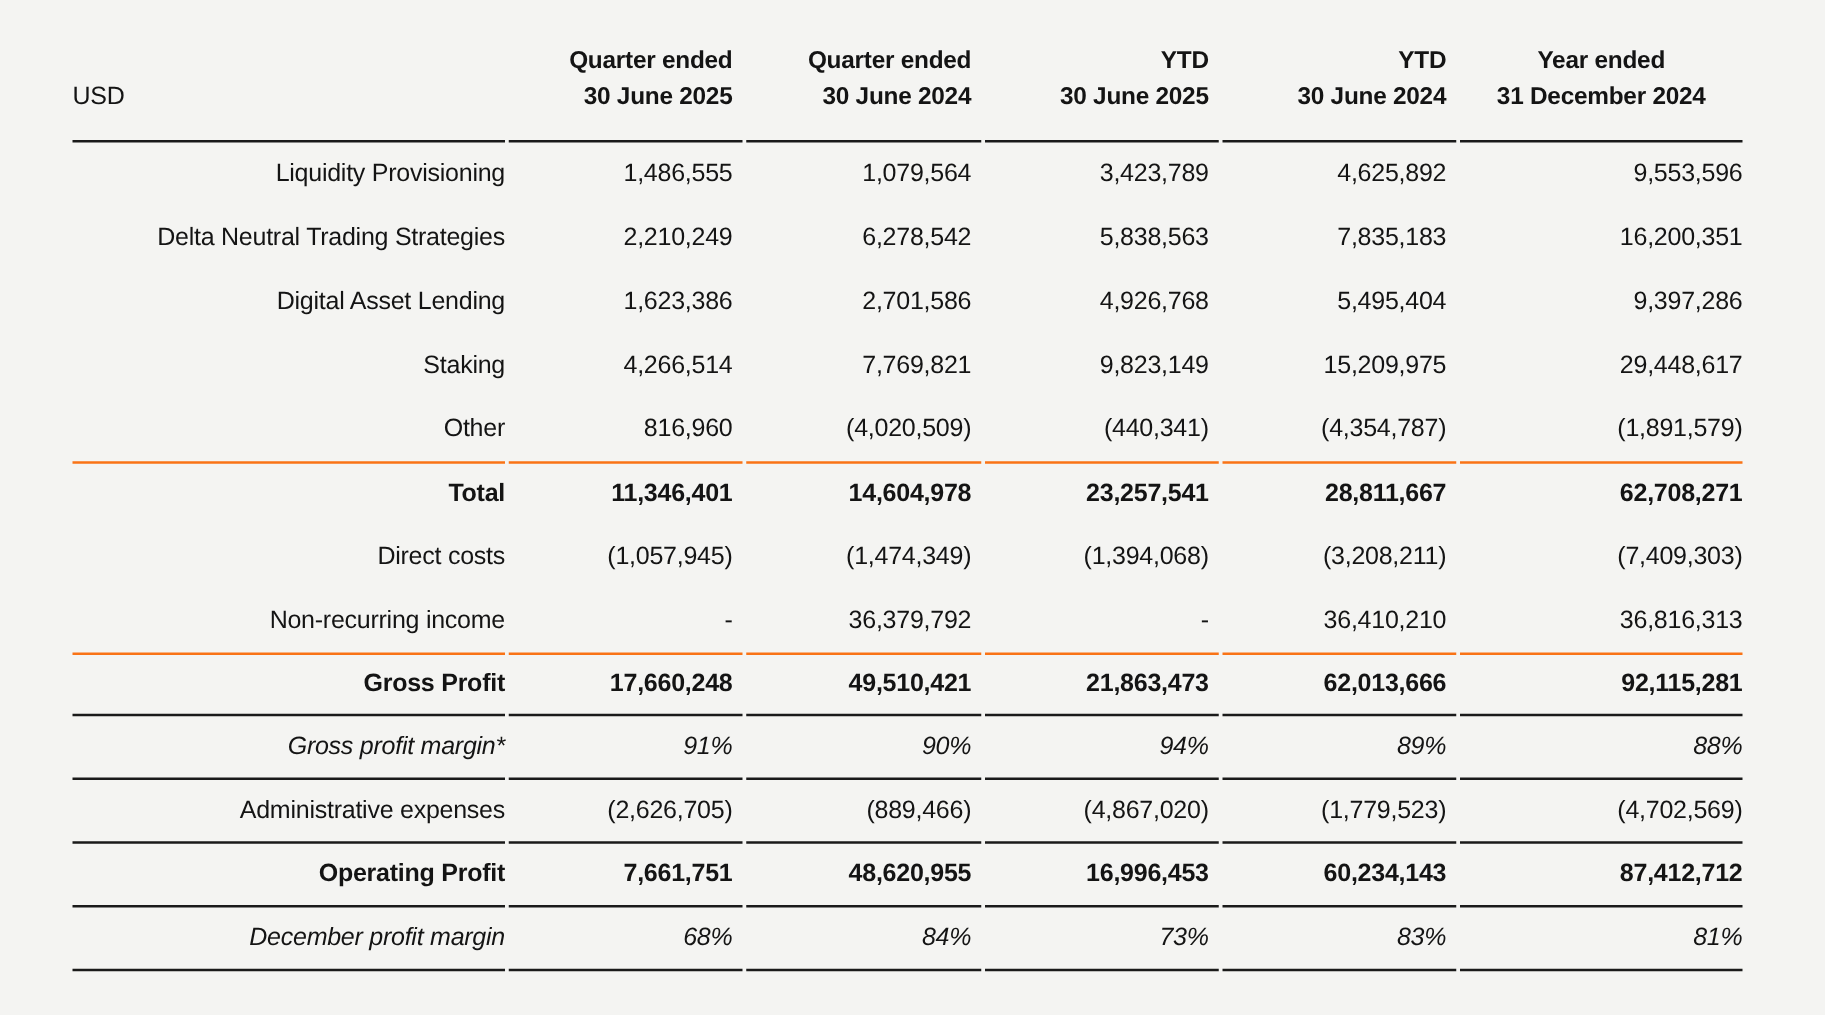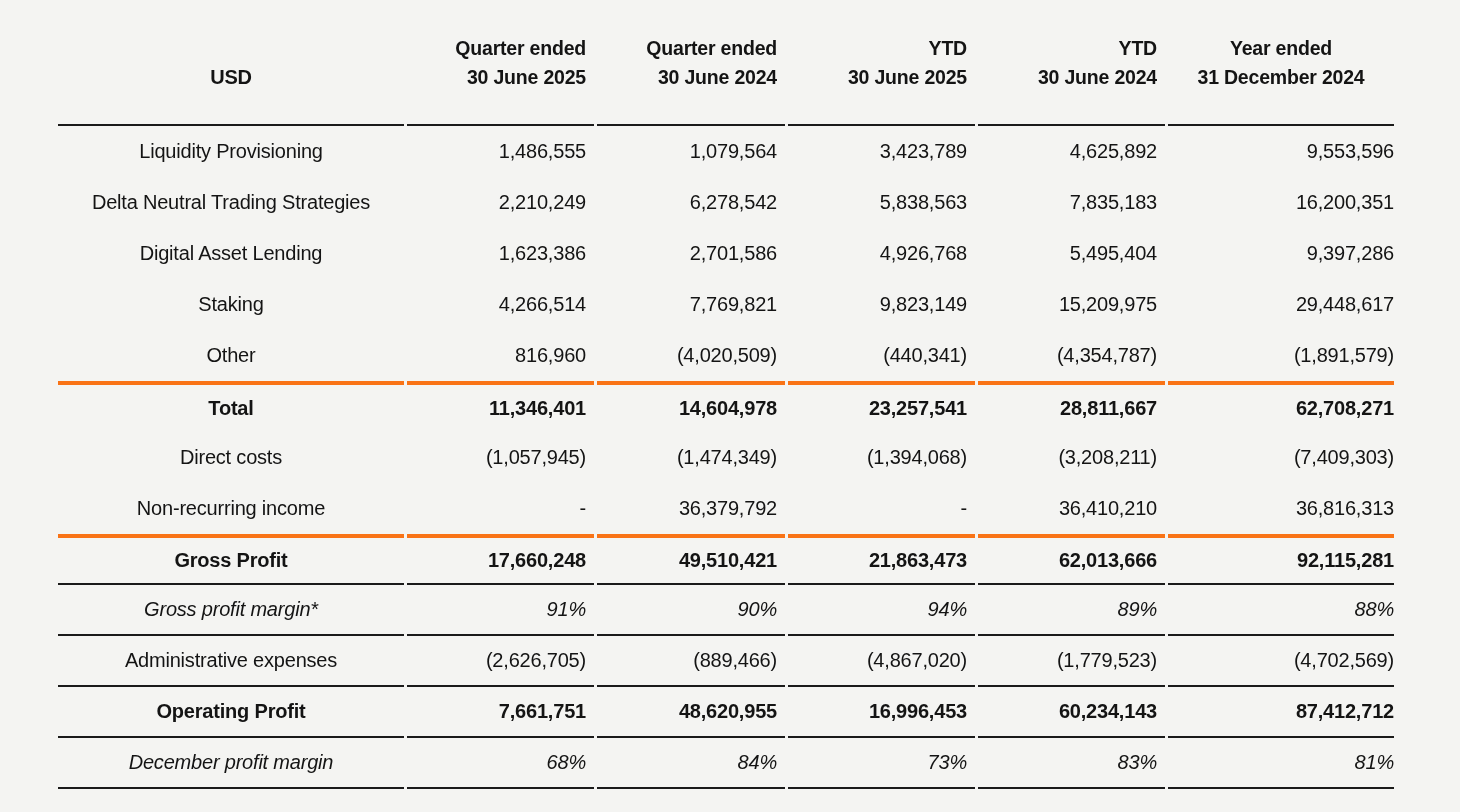--- a/index.html
+++ b/index.html
@@ -21,48 +21,48 @@
   table.fin-table {
     border-collapse: separate;
     border-spacing: 3px 0;
     table-layout: fixed;
     font-size: 20px;
     color: #141414;
   }
   th, td { padding: 0; }
   thead th {
     vertical-align: bottom;
-    padding-bottom: 32px;
+    padding-bottom: 20px;
     font-weight: bold;
     font-size: 19.5px;
     line-height: 29px;
     text-align: right;
     border-bottom: 2px solid #1a1a1a;
     white-space: nowrap;
   }
   thead th.corner {
-    text-align: center;
-    font-weight: bold;
+    text-align: left;
+    font-weight: normal;
     font-size: 20px;
   }
   thead th .h-line { display: block; }
   tbody td {
     height: 51px;
     vertical-align: middle;
     text-align: right;
     white-space: nowrap;
   }
-  tbody td.label { text-align: center; }
+  tbody td.label { text-align: right; }
   tbody td.num { padding-right: 8px; }
   tbody td.num.last { padding-right: 0; }
   thead th.num-h { padding-right: 8px; }
   thead th.num-h.last { padding-right: 0; text-align: center; }
   tr.style-bold { font-weight: bold; }
   tr.style-italic { font-style: italic; }
-  tr.rule-top > td { border-top: 4px solid #f97316; }
+  tr.rule-top > td { border-top: 2px solid #f97316; }
   tr.rule-bottom > td { border-bottom: 2px solid #1a1a1a; }
 </style>
 </head>
 <body>
 
 <div class="report">
   <table class="fin-table">
     <colgroup>
         <col style="width: 346px;">
         <col style="width: 187px;">

